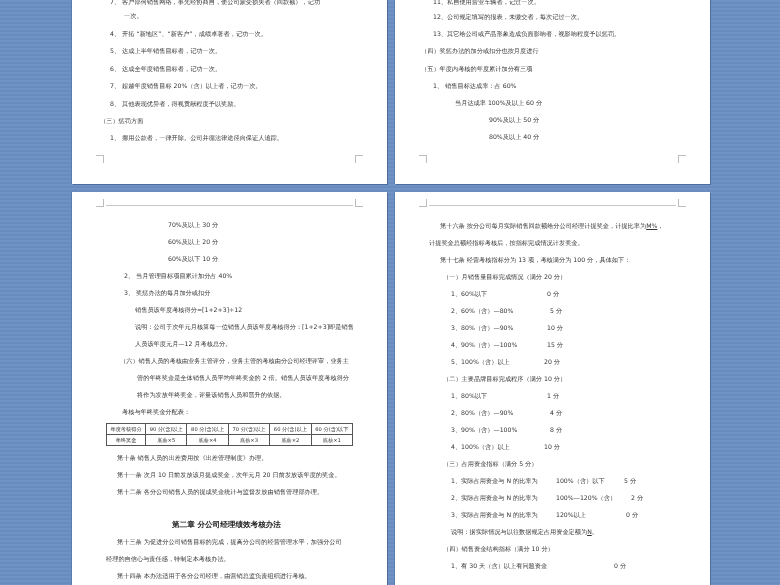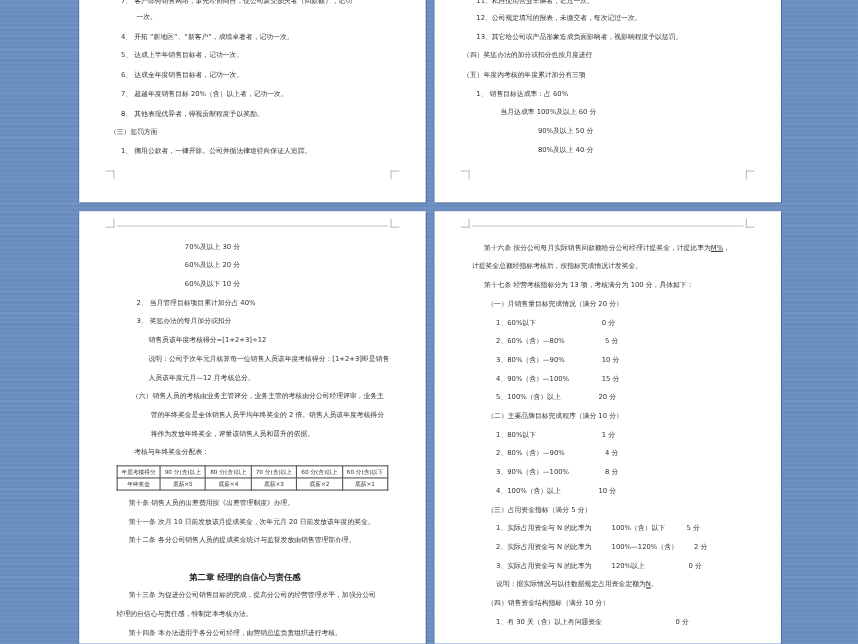--- a/index.html
+++ b/index.html
@@ -97,21 +97,21 @@
       <td>底薪×4</td>
       <td>底薪×3</td>
       <td>底薪×2</td>
       <td>底薪×1</td>
     </tr>
   </tbody>
     </table>
   <div class="line" style="left:45px;top:262px;">第十条    销售人员的出差费用按《出差管理制度》办理。</div>
   <div class="line" style="left:45px;top:279px;">第十一条    次月 10 日前发放该月提成奖金，次年元月 20 日前发放该年度的奖金。</div>
   <div class="line" style="left:45px;top:296px;">第十二条    各分公司销售人员的提成奖金统计与监督发放由销售管理部办理。</div>
-  <div class="line title" style="left:100px;top:329px;">第二章    经理的自信心与责任感</div>
+  <div class="line title" style="left:100px;top:329px;">第二章    分公司经理绩效考核办法</div>
   <div class="line" style="left:45px;top:346px;">第十三条    为促进分公司销售目标的完成，提高分公司的经营管理水平，加强分公司</div>
   <div class="line" style="left:34px;top:363px;">经理的自信心与责任感，特制定本考核办法。</div>
   <div class="line" style="left:45px;top:380px;">第十四条    本办法适用于各分公司经理，由营销总监负责组织进行考核。</div>
 </div>
 
 <div class="page p4">
   <div class="hdrline"></div>
   <div class="corner c-tl" style="left:24px;top:7px;"></div>
   <div class="corner c-tr" style="left:283px;top:7px;"></div>
 

